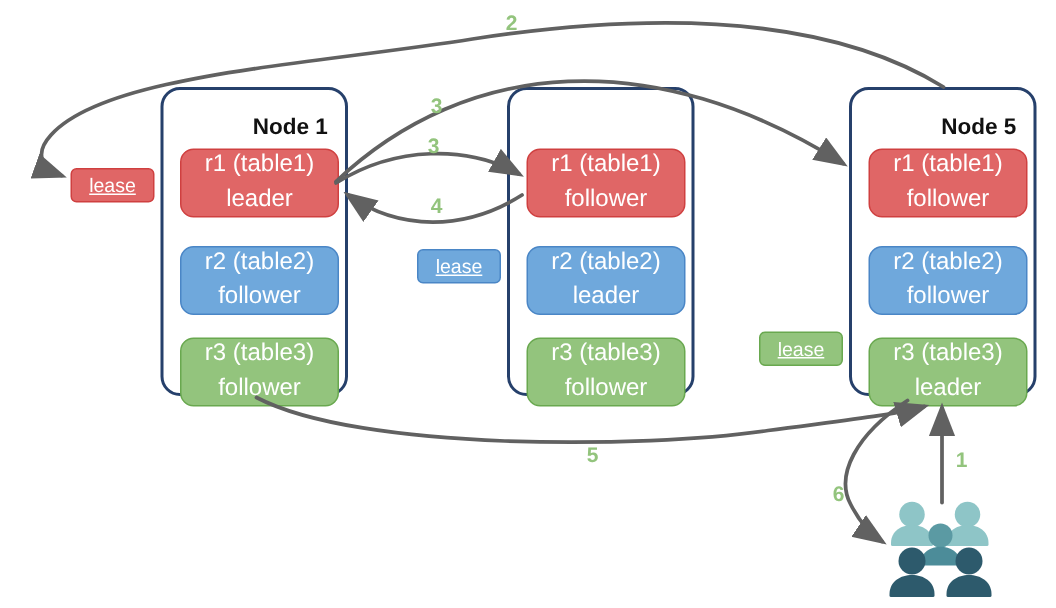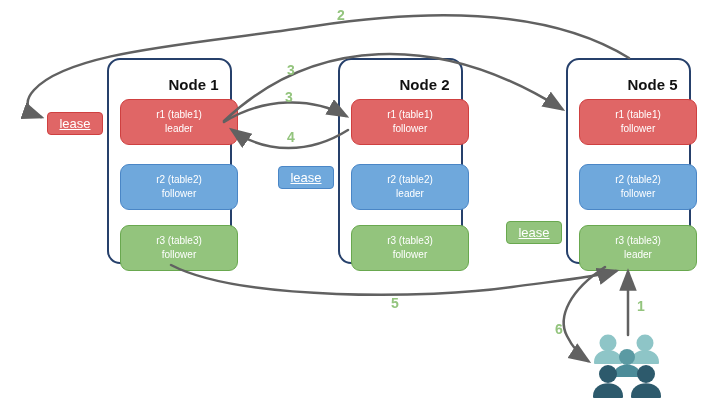--- a/index.html
+++ b/index.html
@@ -10,24 +10,24 @@
   .node{
     position:absolute;top:58px;width:125px;height:206px;box-sizing:border-box;
     background:#ffffff;border:2px solid #26406b;border-radius:13px;z-index:2;
   }
   .node1{left:107px}.node2{left:338px}.node3{left:566px}
   .node-title{
     position:absolute;top:16px;left:0;width:100%;text-align:center;
     font-size:15px;font-weight:bold;color:#111111;margin-left:24px;
   }
   .replica{
-    position:absolute;left:11px;width:118px;height:46px;box-sizing:border-box;
+    position:absolute;left:11px;width:106px;height:46px;box-sizing:border-box;
     border-radius:9px;color:#ffffff;display:flex;flex-direction:column;
-    align-items:center;justify-content:center;text-align:center;
-    font-size:10px;line-height:1.4;z-index:3;
+    align-items:center;justify-content:flex-end;text-align:center;
+    font-size:16px;line-height:1.4;z-index:3;
   }
   .r1{top:39px}.r2{top:104px}.r3{top:165px}
   .c-red{background:#e06666;border:1.5px solid #cf4040;}
   .c-blue{background:#6fa8dc;border:1.5px solid #4a86c6;}
   .c-green{background:#93c47d;border:1.5px solid #69a84f;}
   .lease{
     position:absolute;width:56px;height:23px;box-sizing:border-box;border-radius:4px;
     color:#ffffff;font-size:13px;display:flex;align-items:center;justify-content:center;
     z-index:2;
     text-decoration:underline;
@@ -74,21 +74,20 @@
       <span>r2 (table2)</span>
       <span>follower</span>
     </div>
     <div class="replica r3 c-green">
       <span>r3 (table3)</span>
       <span>follower</span>
     </div>
   </div>
 
   <div class="node node2">
-    <div class="node-title">Node 2</div>
     <div class="replica r1 c-red">
       <span>r1 (table1)</span>
       <span>follower</span>
     </div>
     <div class="replica r2 c-blue">
       <span>r2 (table2)</span>
       <span>leader</span>
     </div>
     <div class="replica r3 c-green">
       <span>r3 (table3)</span>

